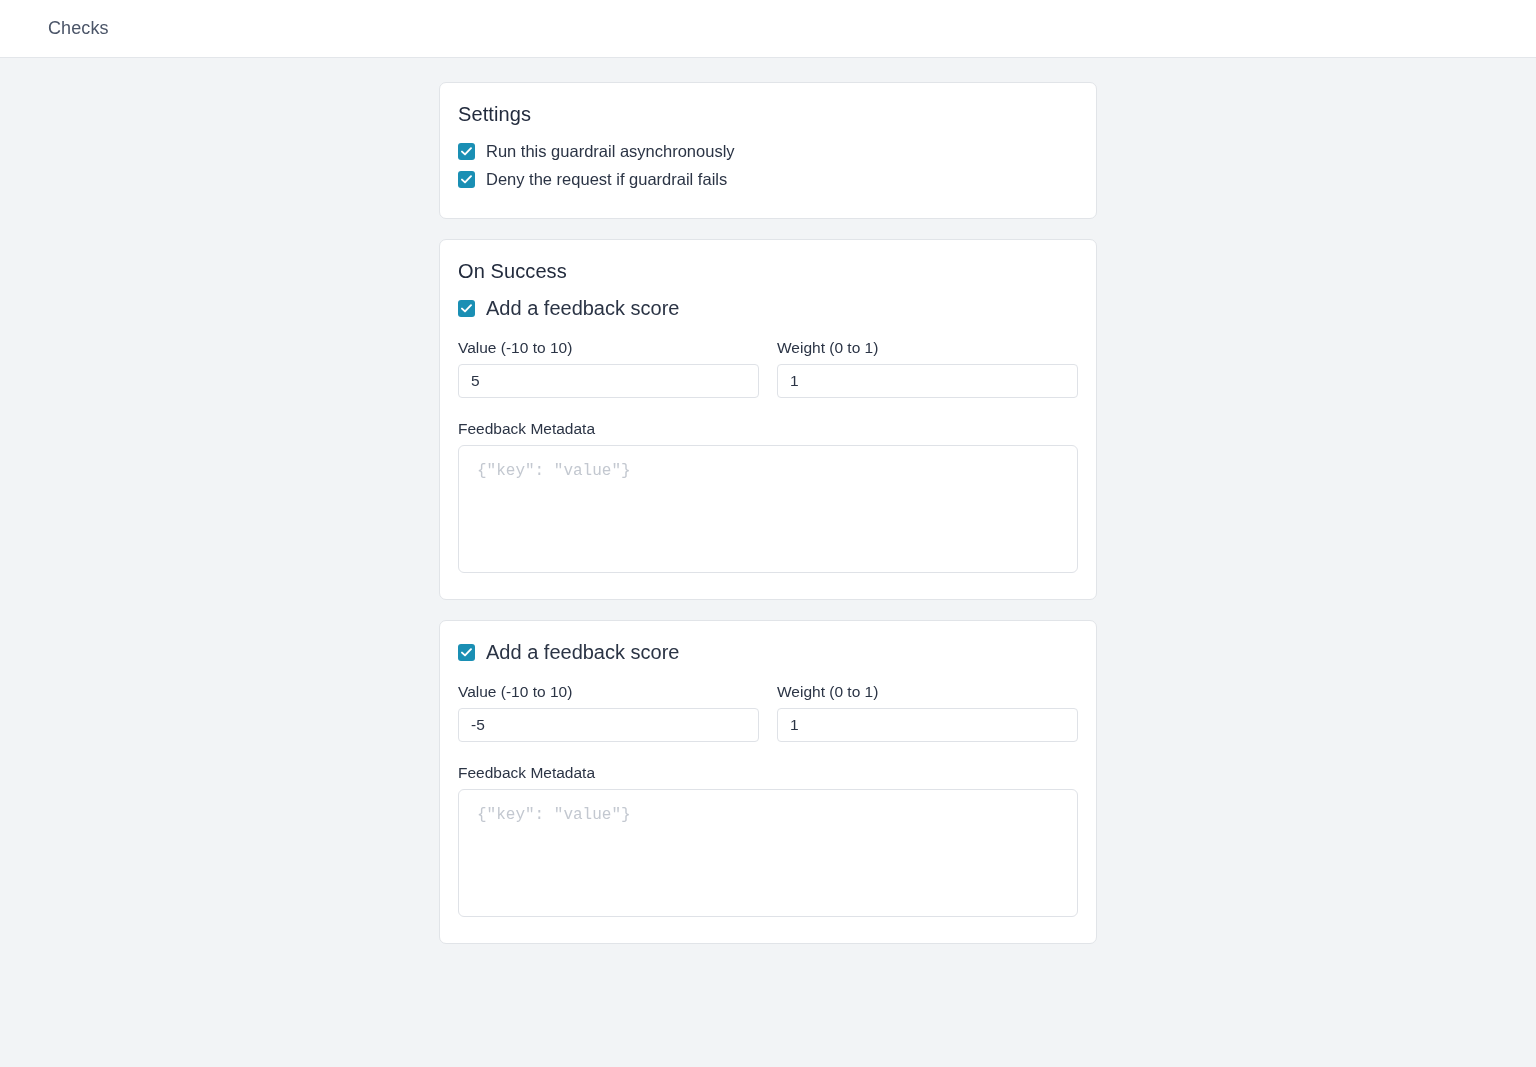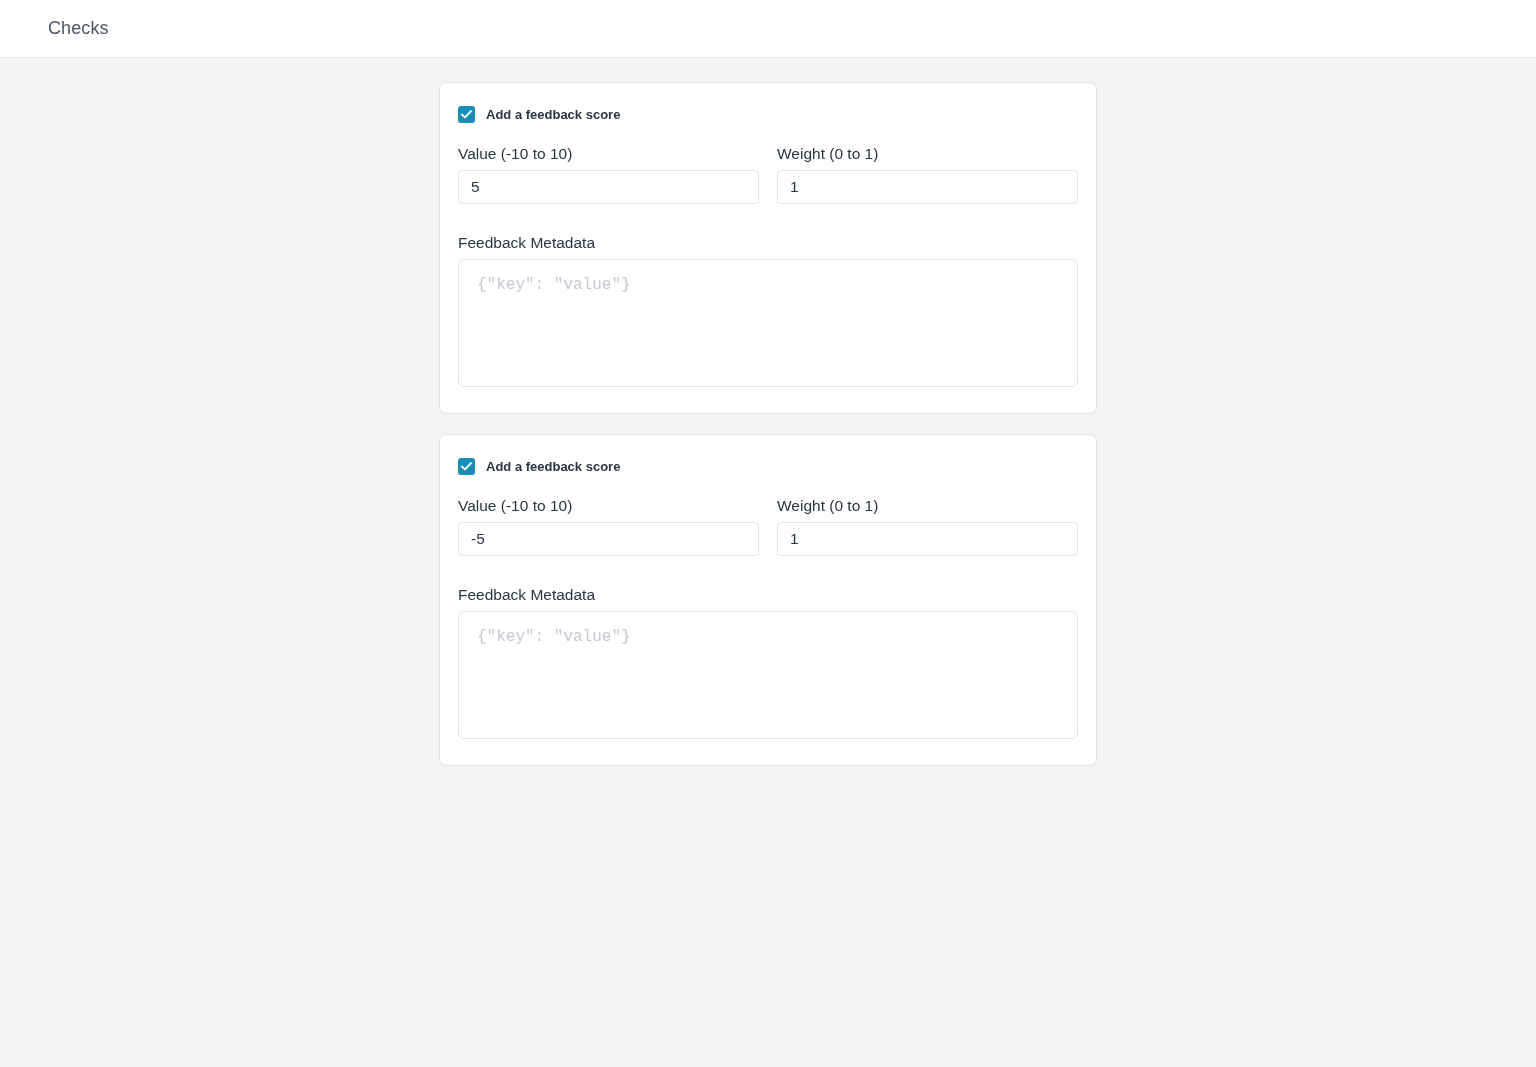--- a/index.html
+++ b/index.html
@@ -98,21 +98,21 @@
     margin-right: 11px;
     cursor: pointer;
   }
   .checkbox svg { display: block; }
 
   .check-label {
     font-size: 16.5px;
     color: #2b3445;
     line-height: 1;
   }
-  .check-label.big { font-size: 13px; font-weight: bold; }
+  .check-label.big { font-size: 20px; }
 
   
   .field-row {
     display: flex;
     gap: 18px;
   }
   .field {
     width: 301px;
   }
   .field-label {
@@ -127,21 +127,21 @@
     border: 1px solid #dfe2e7;
     border-radius: 4px;
     background: #fff;
     font-family: "Liberation Sans", sans-serif;
     font-size: 15.5px;
     color: #2b3445;
     padding: 0 12px;
     outline: none;
   }
 
-  .meta-block { margin-top: 30px; }
+  .meta-block { margin-top: 22px; }
   .textarea {
     width: 620px;
     height: 128px;
     border: 1px solid #dfe2e7;
     border-radius: 6px;
     background: #fff;
     font-family: "Liberation Mono", monospace;
     font-size: 16px;
     color: #2b3445;
     padding: 14px 18px;
@@ -159,22 +159,44 @@
 
 <div class="tabbar">
   <div class="tab">
     <span>Checks</span>
   </div>
 </div>
 
 <div class="page">
   <div class="column">
 
-
     <div class="card">
+      <h2 class="card-title">Settings</h2>
+
+      <div class="check-row">
+        <span class="checkbox">
+          <svg width="11" height="9" viewBox="0 0 11 9">
+              <path d="M1 4.6 L4 7.4 L10 1.2" stroke="#ffffff" stroke-width="1.9" fill="none" stroke-linecap="round" stroke-linejoin="round"></path>
+            </svg>
+        </span>
+        <span class="check-label">Run this guardrail asynchronously</span>
+      </div>
+
+      <div class="check-row">
+        <span class="checkbox">
+          <svg width="11" height="9" viewBox="0 0 11 9">
+              <path d="M1 4.6 L4 7.4 L10 1.2" stroke="#ffffff" stroke-width="1.9" fill="none" stroke-linecap="round" stroke-linejoin="round"></path>
+            </svg>
+        </span>
+        <span class="check-label">Deny the request if guardrail fails</span>
+      </div>
+    </div>
+
+    <div class="card">
+      <h2 class="card-title">On Success</h2>
 
       <div class="check-row spaced">
         <span class="checkbox">
           <svg width="11" height="9" viewBox="0 0 11 9">
               <path d="M1 4.6 L4 7.4 L10 1.2" stroke="#ffffff" stroke-width="1.9" fill="none" stroke-linecap="round" stroke-linejoin="round"></path>
             </svg>
         </span>
         <span class="check-label big">Add a feedback score</span>
       </div>
 

